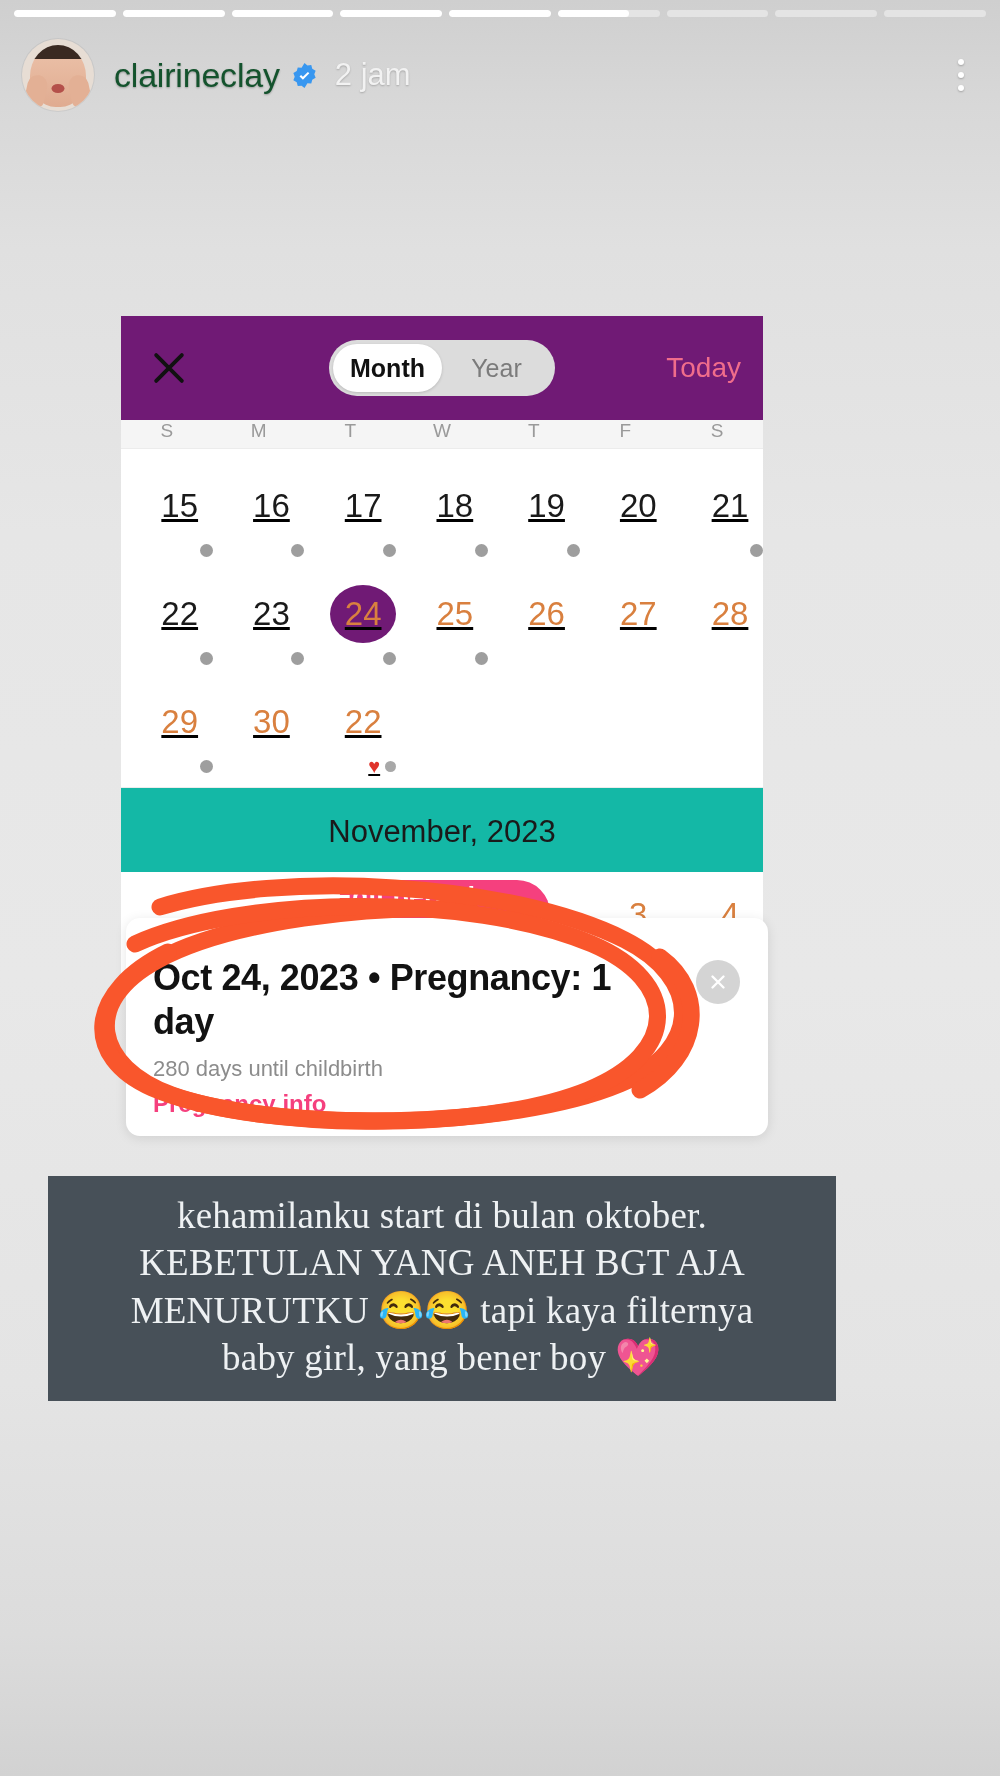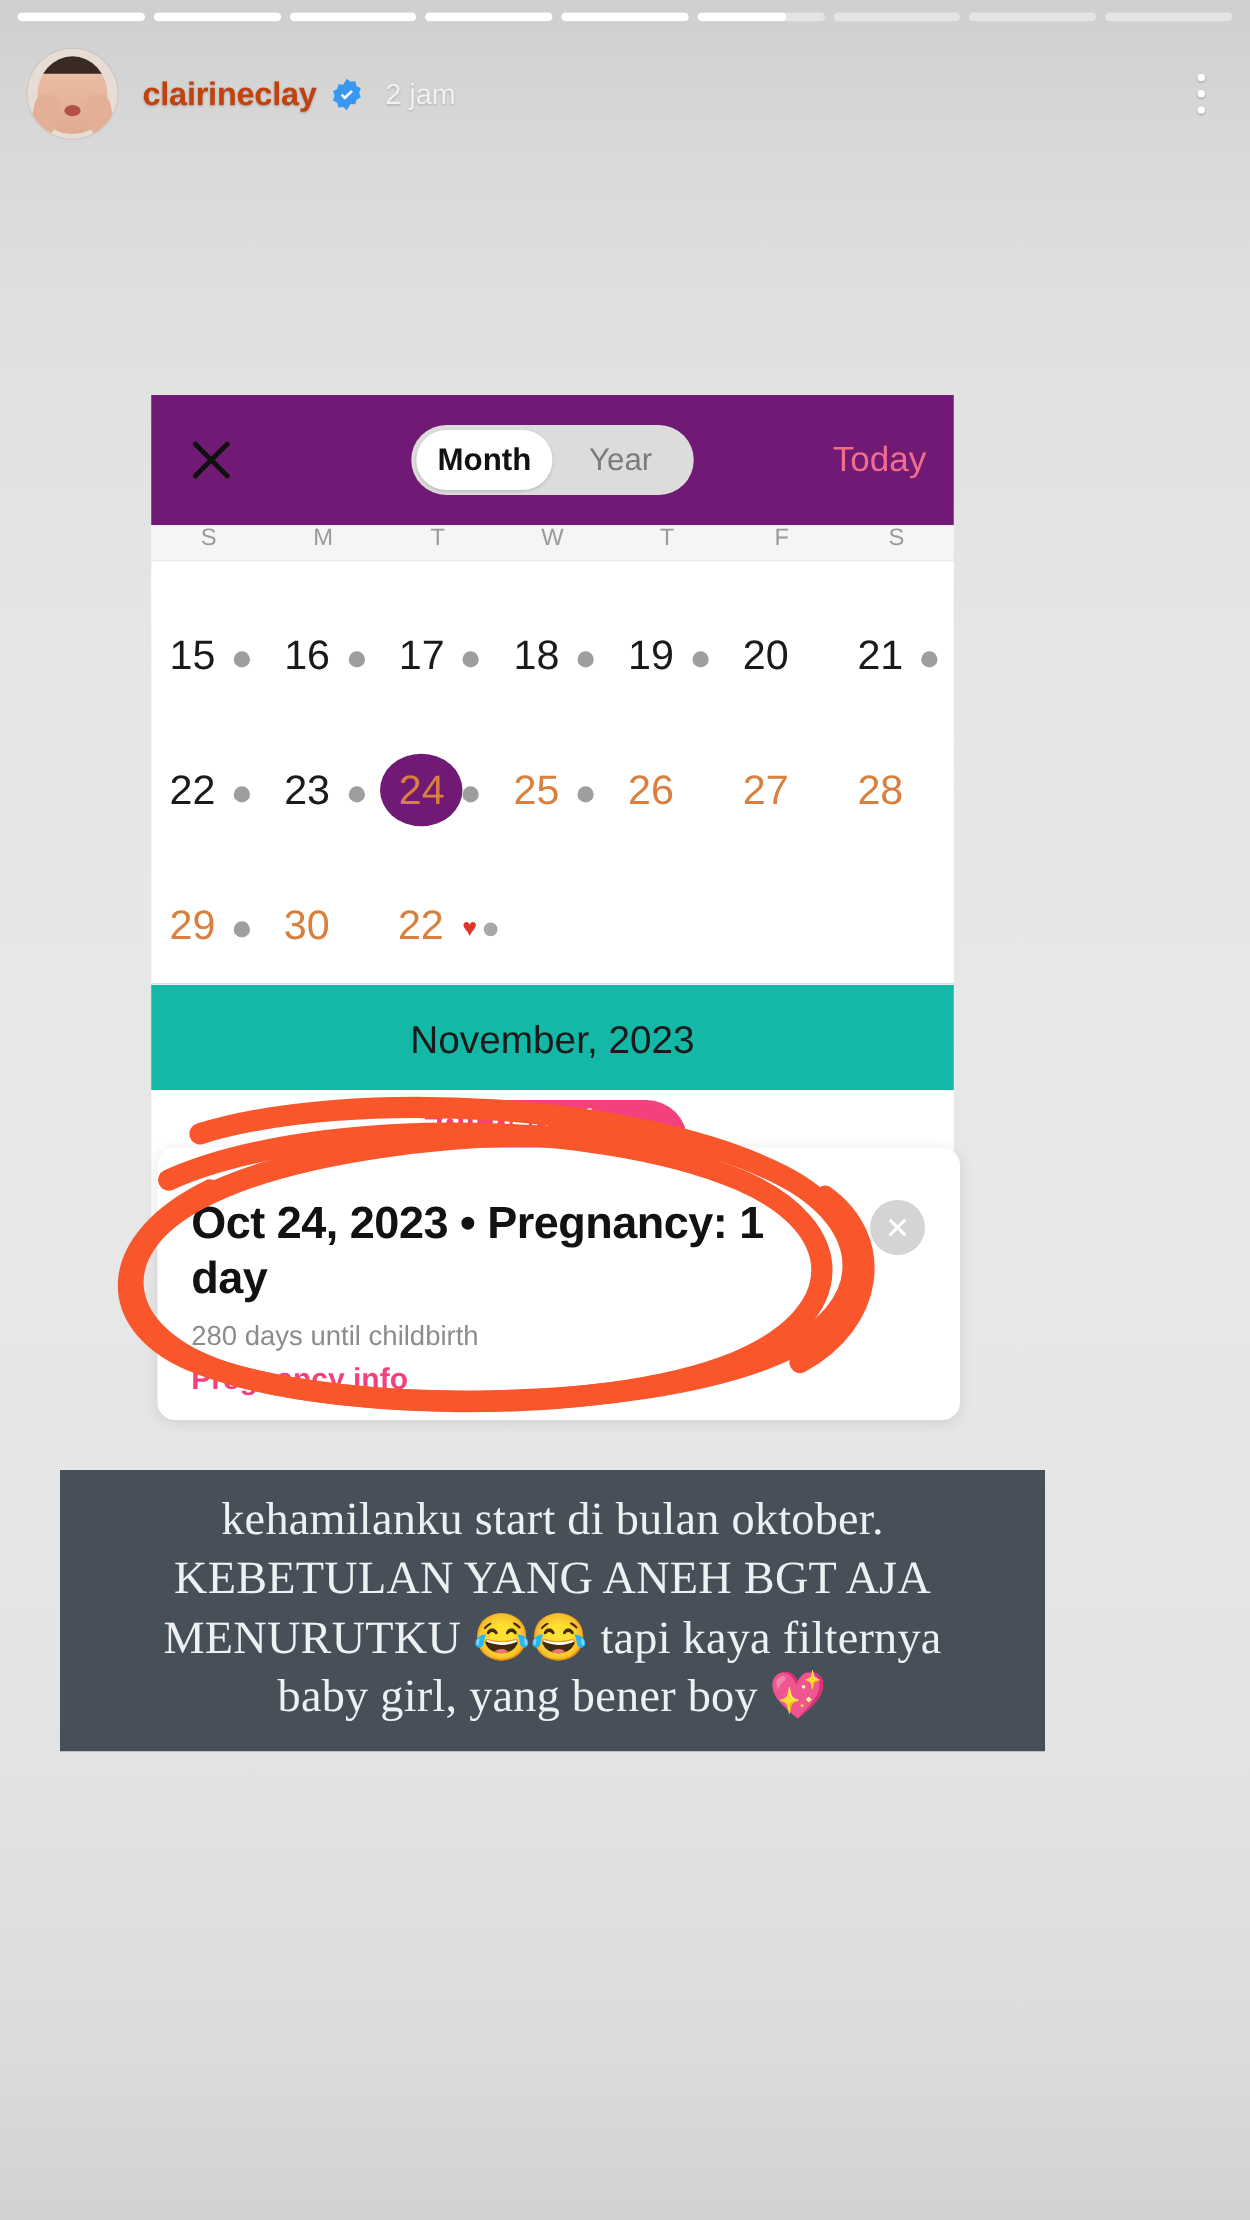--- a/index.html
+++ b/index.html
@@ -45,29 +45,29 @@
     border-radius:10px; background:#e3b095;
   }
   #avatar .hand-l { left:4px; transform:rotate(12deg); }
   #avatar .hand-r { right:4px; transform:rotate(-12deg); }
   #avatar .lips {
     position:absolute; left:50%; top:62%; transform:translateX(-50%);
     width:13px; height:9px; border-radius:50%; background:#b4504a;
   }
 
   #username {
-    margin-left:20px; color:#c2410c; font-size:26px; font-weight:700;
+    margin-left:20px; color:#14532d; font-size:34px; font-weight:400;
     letter-spacing:-.2px; text-shadow:0 1px 2px rgba(0,0,0,.28);
   }
   #verified-badge {
     margin-left:11px; width:27px; height:27px; flex:none;
     display:flex; align-items:center; justify-content:center;
   }
   #timestamp {
-    margin-left:17px; color:#f2f2f2; font-size:23px; font-weight:400;
+    margin-left:17px; color:#f2f2f2; font-size:31px; font-weight:400;
     text-shadow:0 1px 2px rgba(0,0,0,.22);
   }
   #more-options {
     margin-left:auto; width:34px; height:44px;
     display:flex; flex-direction:column; align-items:center; justify-content:center; gap:7px;
   }
   #more-options i {
     width:6px; height:6px; border-radius:50%; background:#ffffff;
     box-shadow:0 1px 2px rgba(0,0,0,.25);
   }
@@ -93,21 +93,21 @@
   #today-button { margin-left:auto; color:#f06d8b; font-size:28px; }
 
   #weekday-row {
     display:grid; grid-template-columns:repeat(7,1fr);
     background:#f5f5f5; padding-bottom:6px;
   }
   #weekday-row span { text-align:center; font-size:19px; color:#9a9a9a; }
 
   #cal-grid-wrap { background:#ffffff; border-top:1px solid #ececec; padding:14px 0 0; }
   .cal-row { display:grid; grid-template-columns:repeat(7,1fr); }
-  .cal-cell { height:108px; display:flex; align-items:center; padding-top:14px; position:relative; }
+  .cal-cell { height:108px; display:flex; flex-direction:column; align-items:flex-end; padding-top:14px; position:relative;text-decoration:underline; }
   .cal-num {
     font-size:33px; color:#1a1a1a; width:66px; height:58px; line-height:58px;
     text-align:center; border-radius:50%; position:relative; z-index:2;
   }
   .cal-num.orange { color:#d9803f; }
   .cal-num.sel { background:#701a75; color:#d9803f; }
   .marks { display:flex; align-items:center; justify-content:center; gap:5px; margin-top:6px; height:18px; }
   .dot-gray { width:13px; height:13px; border-radius:50%; background:#9e9e9e; }
   .dot-small { width:11px; height:11px; border-radius:50%; background:#a8a8a8; }
   .heart { color:#e0342b; font-size:20px; line-height:1; }

